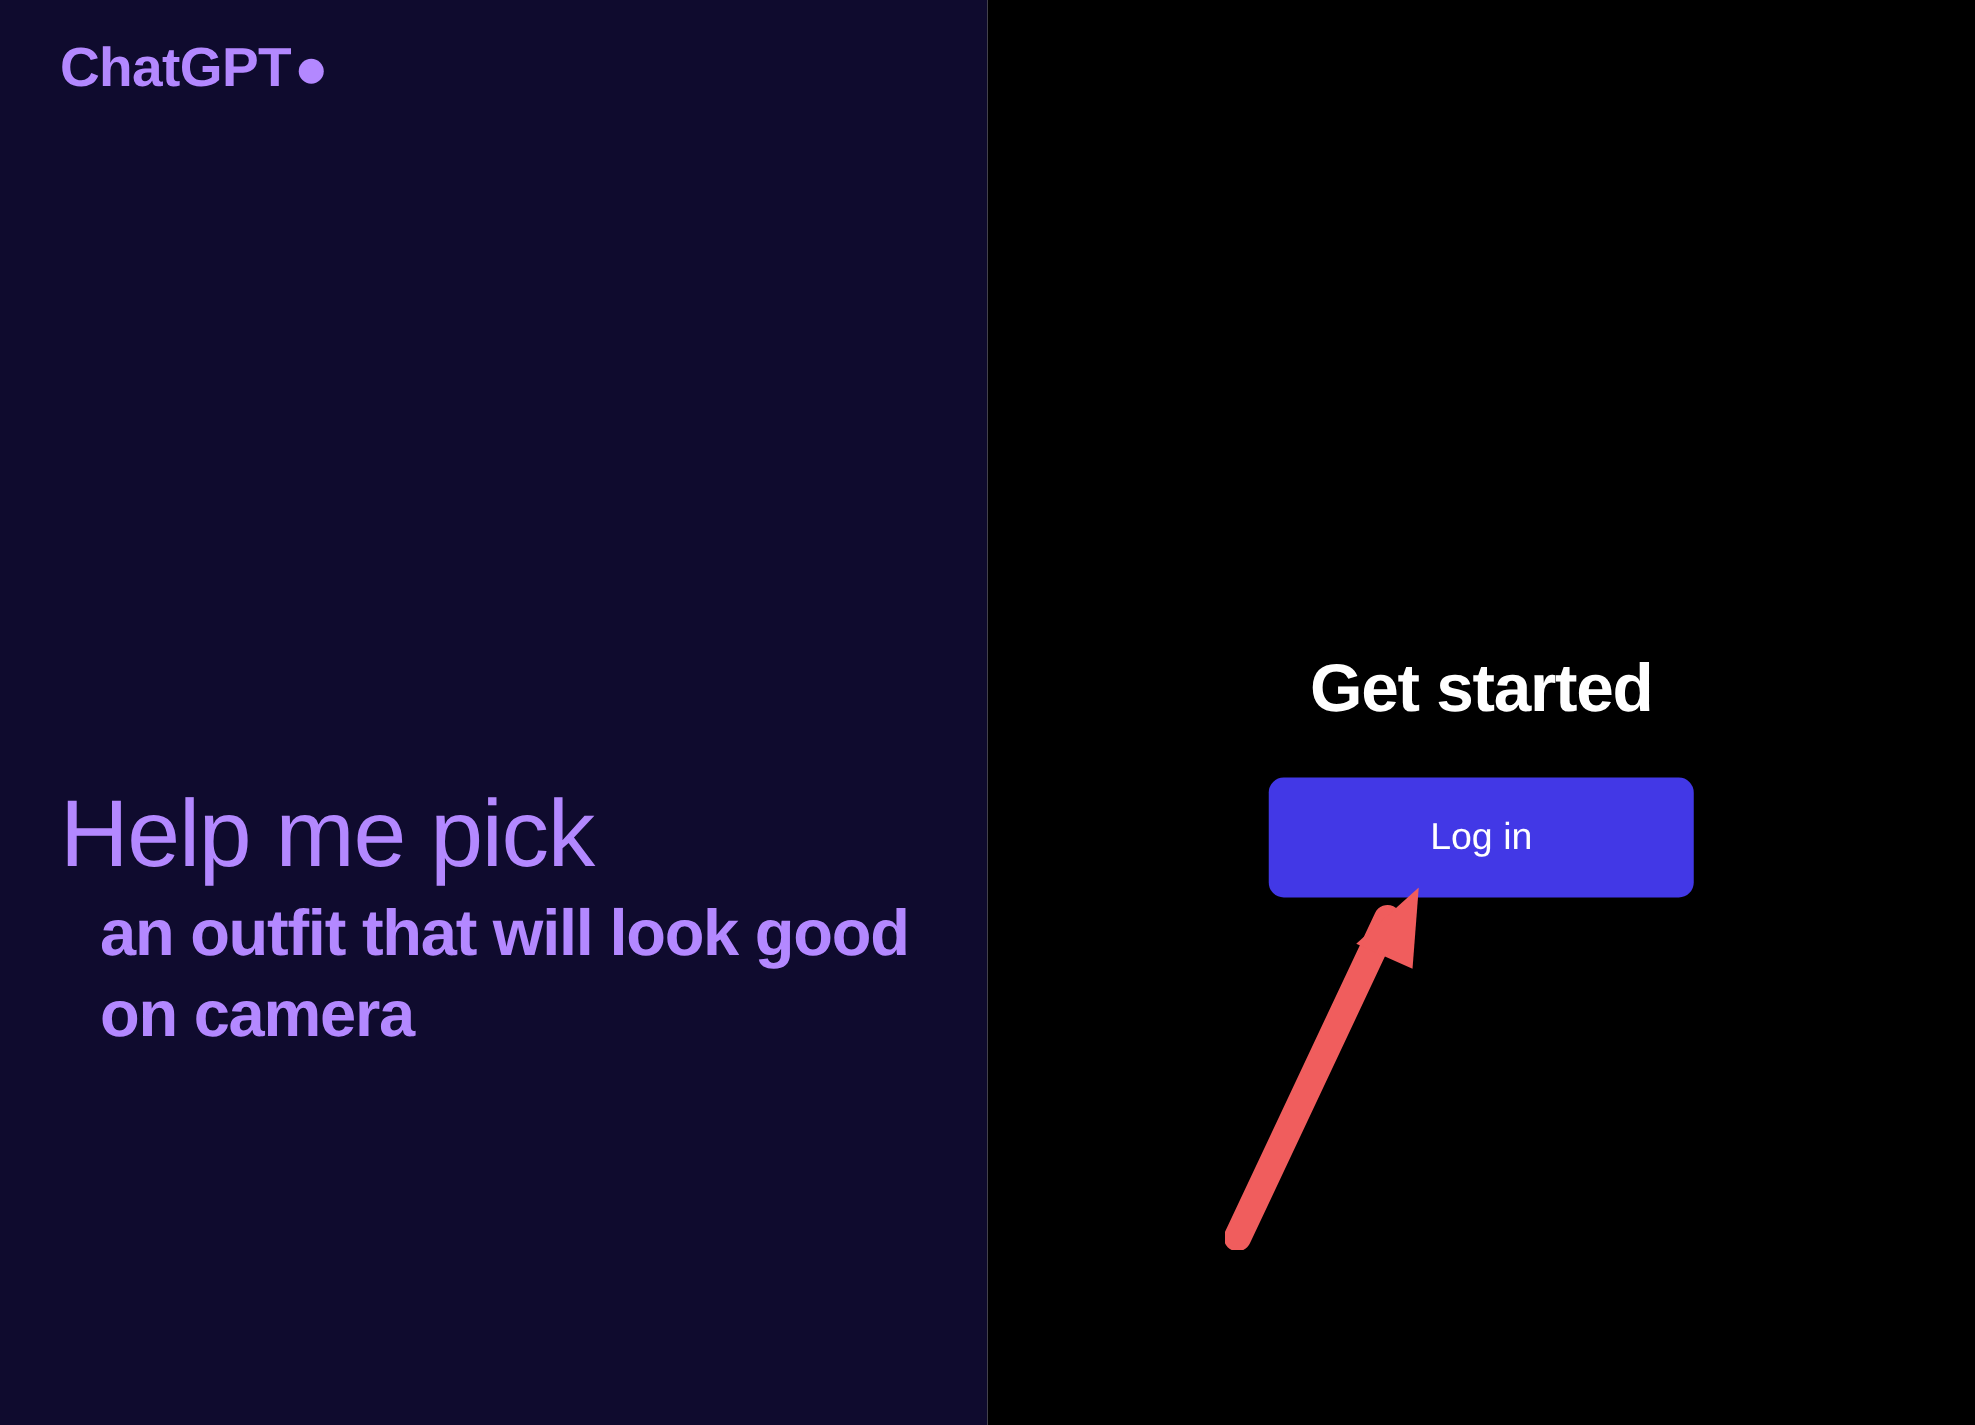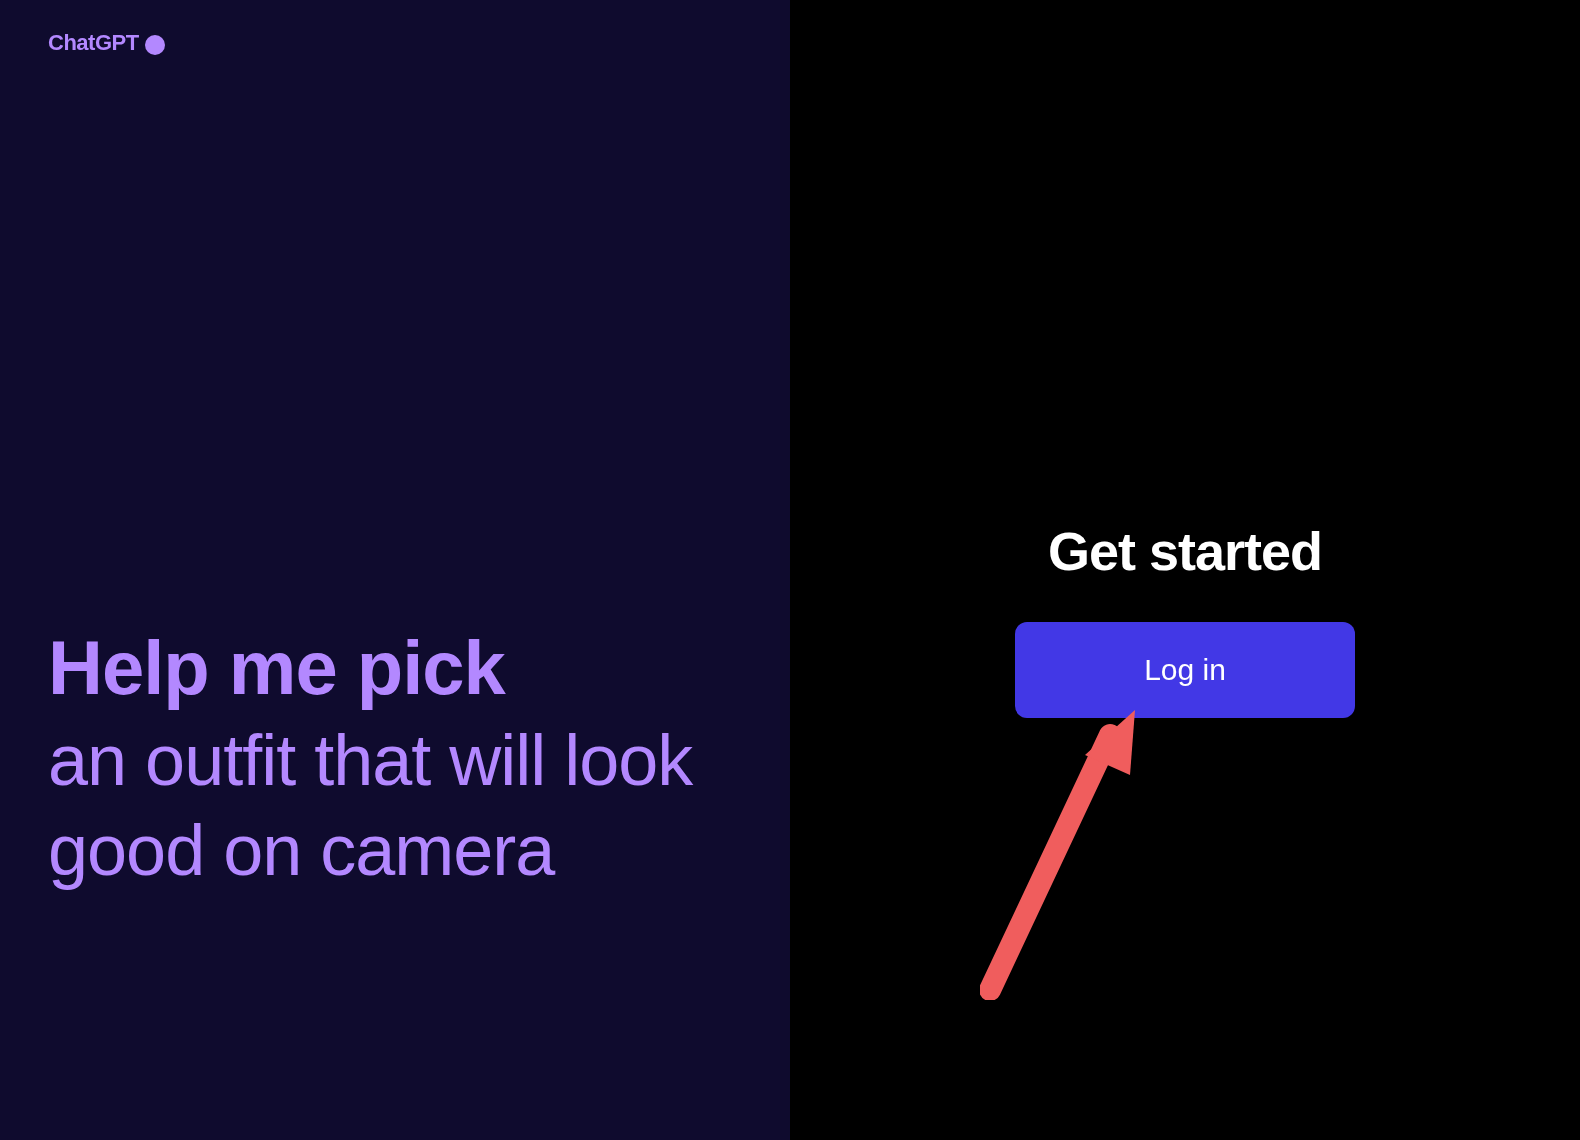--- a/index.html
+++ b/index.html
@@ -25,21 +25,21 @@
     }
     
     .logo-container {
       display: flex;
       align-items: center;
       gap: 6px;
     }
     
     .logo-text {
       color: #b388ff;
-      font-size: 22px;
+      font-size: 44px;
       font-weight: 700;
       letter-spacing: -0.5px;
     }
     
     .logo-dot {
       width: 20px;
       height: 20px;
       background-color: #b388ff;
       border-radius: 50%;
       margin-top: 4px;
@@ -48,31 +48,32 @@
     .prompt-container {
       position: absolute;
       top: 620px;
       left: 48px;
       right: 60px;
     }
     
     .prompt-bold {
       color: #b388ff;
       font-size: 76px;
-      font-weight: 700;
+      font-weight: 400;
       line-height: 1.25;
       letter-spacing: -1px;
     }
     
     .prompt-regular {
       color: #b388ff;
-      font-size: 72px;
-      font-weight: 400;
+      font-size: 52px;
+      font-weight: 700;
       line-height: 1.25;
       letter-spacing: -1px;
+      margin-left: 32px;
     }
     
     .right-panel {
       width: 50%;
       height: 100%;
       background-color: #000000;
       display: flex;
       flex-direction: column;
       align-items: center;
       padding-top: 520px;

